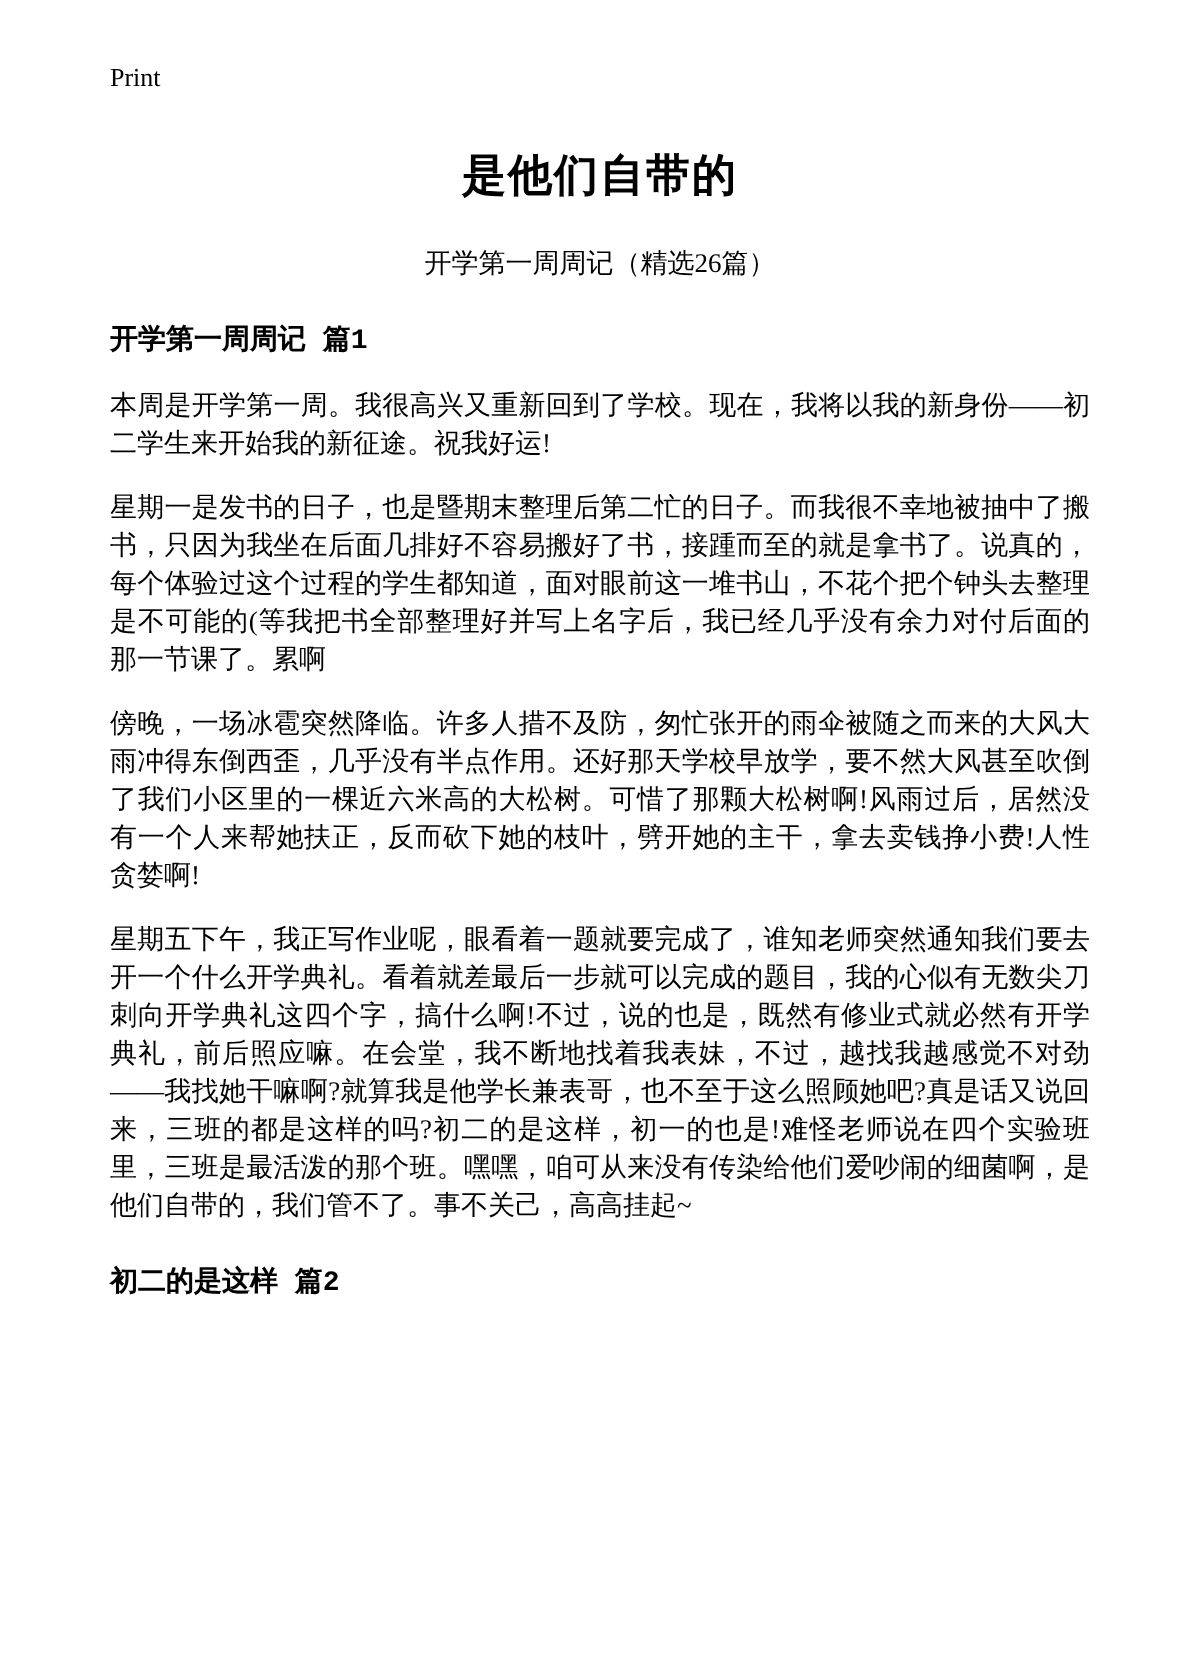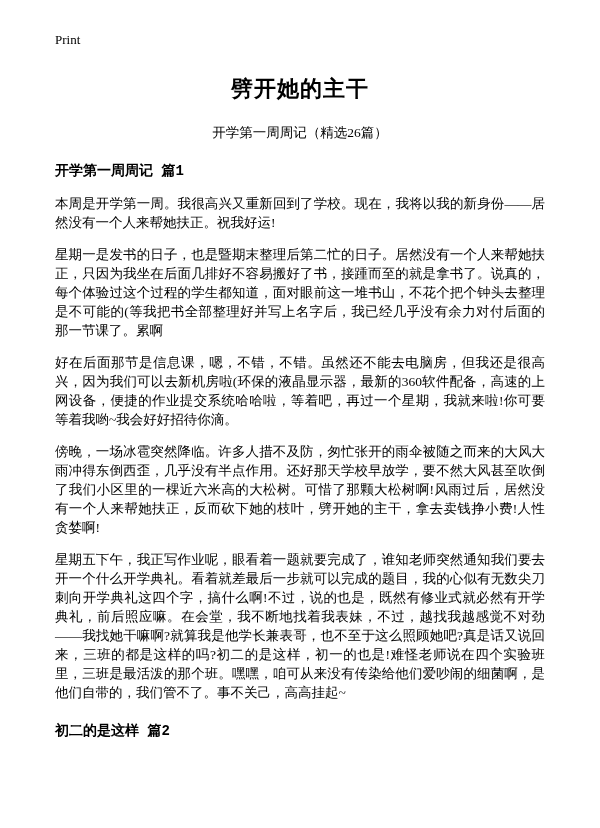--- a/index.html
+++ b/index.html
@@ -57,31 +57,30 @@
     margin-top: 20px;
   }
 </style>
 </head>
 <body>
 
 <div class="page">
 
   <span class="print-link">Print</span>
 
-  <h1 class="doc-title">劈开她的主干</h1>
+  <h1 class="doc-title">是他们自带的</h1>
 
   <p class="doc-subtitle">开学第一周周记（精选26篇）</p>
 
   <h2 class="section-heading">开学第一周周记 篇1</h2>
 
-  <p class="body-para">本周是开学第一周。我很高兴又重新回到了学校。现在，我将以我的新身份——居然没有一个人来帮她扶正。祝我好运!</p>
+  <p class="body-para">本周是开学第一周。我很高兴又重新回到了学校。现在，我将以我的新身份——初二学生来开始我的新征途。祝我好运!</p>
 
-  <p class="body-para">星期一是发书的日子，也是暨期末整理后第二忙的日子。居然没有一个人来帮她扶正，只因为我坐在后面几排好不容易搬好了书，接踵而至的就是拿书了。说真的，每个体验过这个过程的学生都知道，面对眼前这一堆书山，不花个把个钟头去整理是不可能的(等我把书全部整理好并写上名字后，我已经几乎没有余力对付后面的那一节课了。累啊</p>
+  <p class="body-para">星期一是发书的日子，也是暨期末整理后第二忙的日子。而我很不幸地被抽中了搬书，只因为我坐在后面几排好不容易搬好了书，接踵而至的就是拿书了。说真的，每个体验过这个过程的学生都知道，面对眼前这一堆书山，不花个把个钟头去整理是不可能的(等我把书全部整理好并写上名字后，我已经几乎没有余力对付后面的那一节课了。累啊</p>
 
-  <p class="body-para">好在后面那节是信息课，嗯，不错，不错。虽然还不能去电脑房，但我还是很高兴，因为我们可以去新机房啦(环保的液晶显示器，最新的360软件配备，高速的上网设备，便捷的作业提交系统哈哈啦，等着吧，再过一个星期，我就来啦!你可要等着我哟~我会好好招待你滴。</p>
 
   <p class="body-para">傍晚，一场冰雹突然降临。许多人措不及防，匆忙张开的雨伞被随之而来的大风大雨冲得东倒西歪，几乎没有半点作用。还好那天学校早放学，要不然大风甚至吹倒了我们小区里的一棵近六米高的大松树。可惜了那颗大松树啊!风雨过后，居然没有一个人来帮她扶正，反而砍下她的枝叶，劈开她的主干，拿去卖钱挣小费!人性贪婪啊!</p>
 
   <p class="body-para">星期五下午，我正写作业呢，眼看着一题就要完成了，谁知老师突然通知我们要去开一个什么开学典礼。看着就差最后一步就可以完成的题目，我的心似有无数尖刀刺向开学典礼这四个字，搞什么啊!不过，说的也是，既然有修业式就必然有开学典礼，前后照应嘛。在会堂，我不断地找着我表妹，不过，越找我越感觉不对劲——我找她干嘛啊?就算我是他学长兼表哥，也不至于这么照顾她吧?真是话又说回来，三班的都是这样的吗?初二的是这样，初一的也是!难怪老师说在四个实验班里，三班是最活泼的那个班。嘿嘿，咱可从来没有传染给他们爱吵闹的细菌啊，是他们自带的，我们管不了。事不关己，高高挂起~</p>
 
 
   <h2 class="section-heading second">初二的是这样 篇2</h2>
 
 </div>
 

